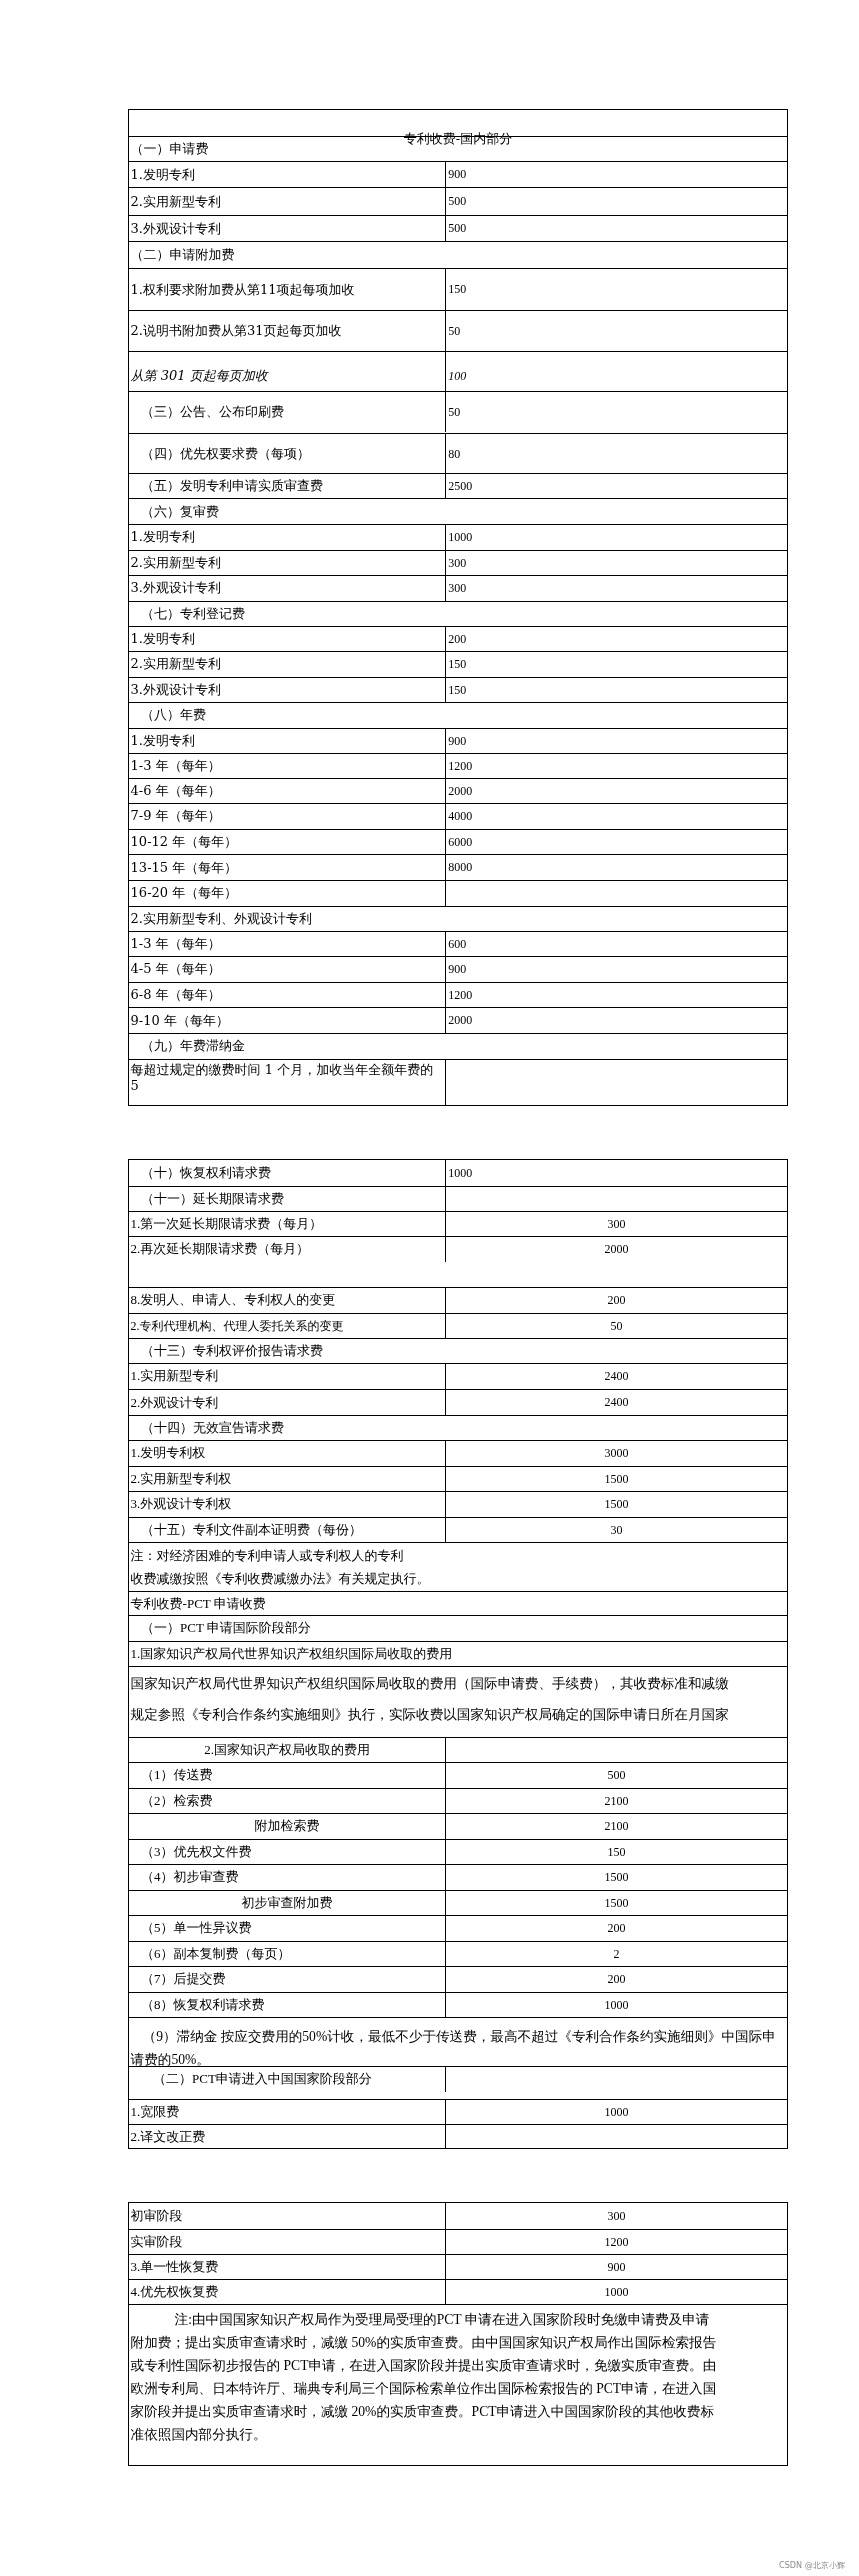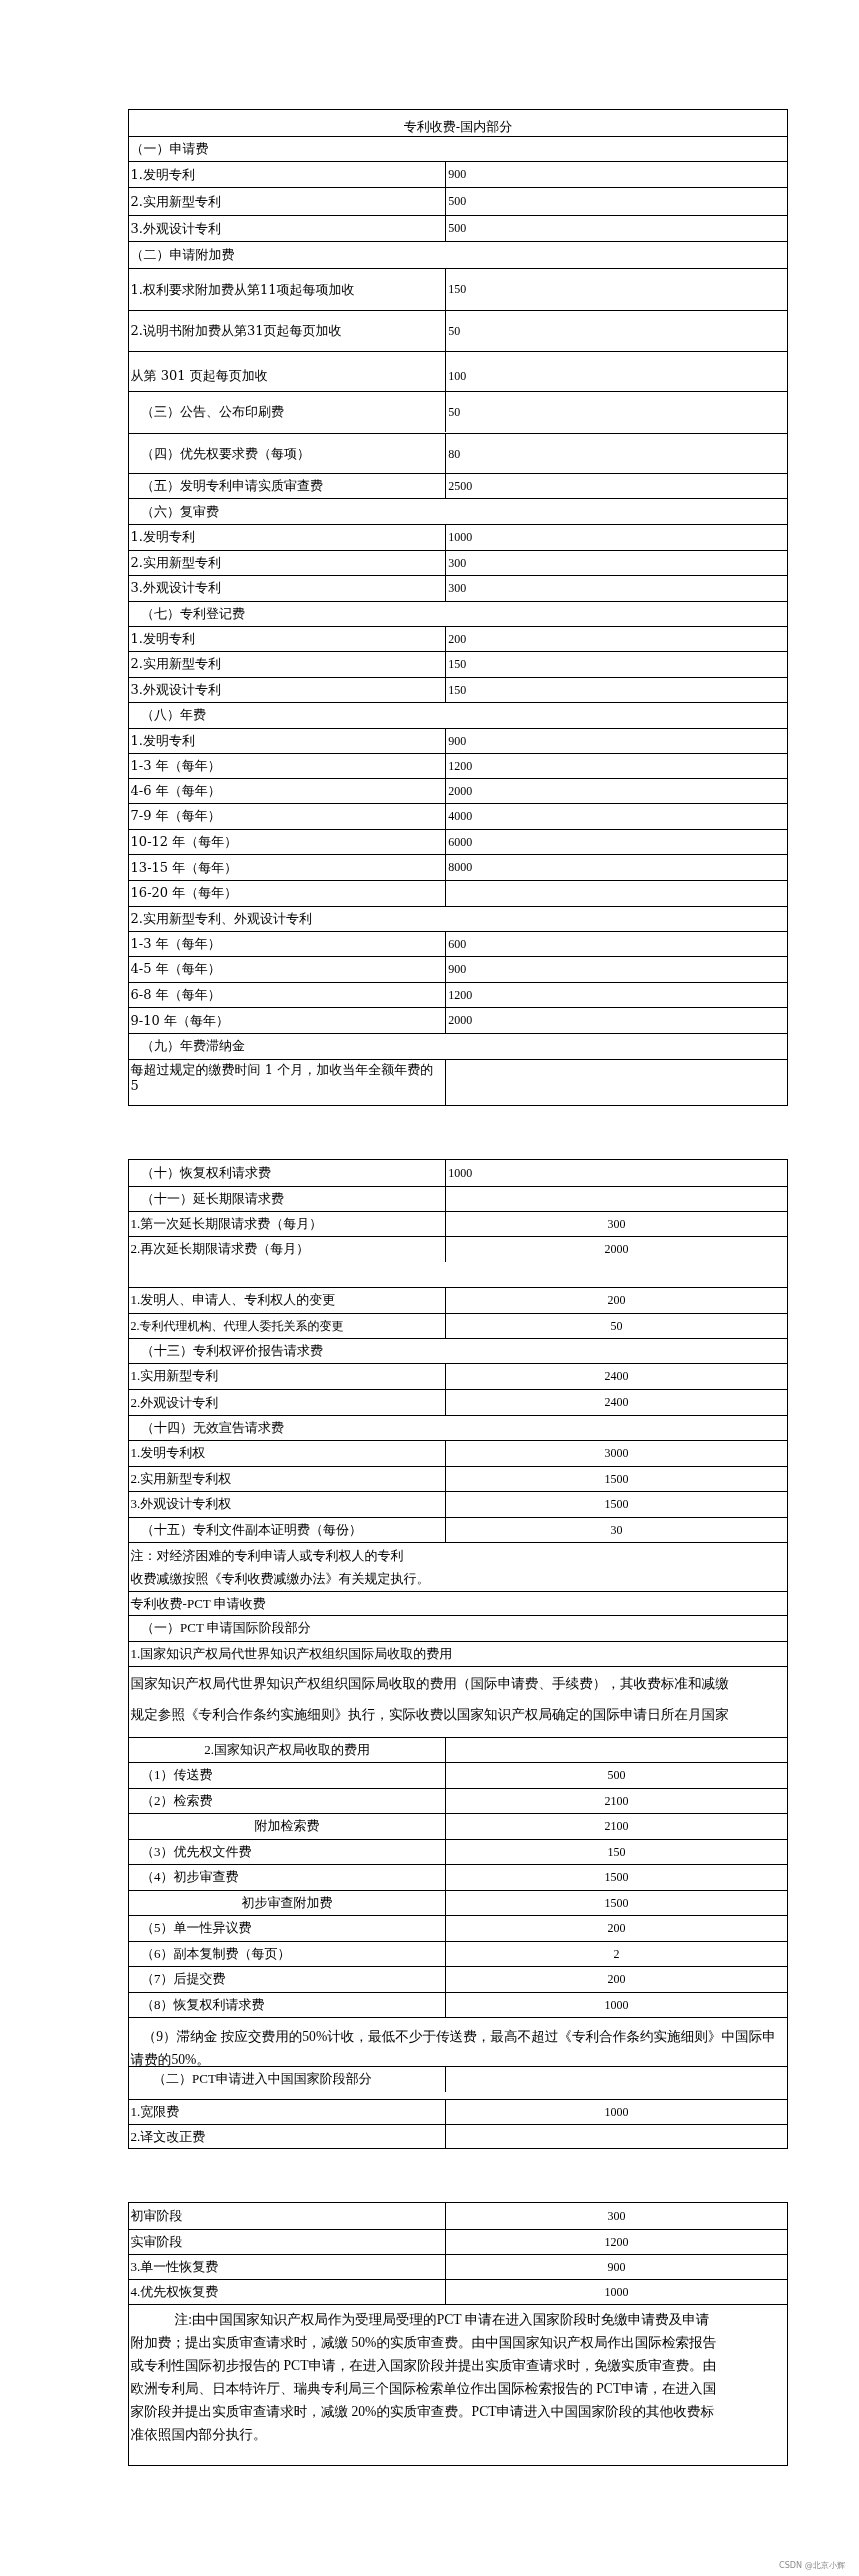--- a/index.html
+++ b/index.html
@@ -19,21 +19,21 @@
   .cond { font-family: "Liberation Serif", serif; font-size: 13px; transform-origin: left center; }
   .wrap { white-space: normal; align-items: flex-start; padding-top: 2.2px; }
   .note { white-space: normal; line-height: 23px; font-size: 13.6px; padding-right: 22px; display: block; padding-top: 3.3px; }
   .watermark { position: absolute; left: 779px; top: 2560px; font-family: "DejaVu Sans", sans-serif;
                font-size: 8.1px; color: #8c8c8c; }
 </style>
 </head>
 <body>
 
 <div class="tbl" style="top:109px; height:997px;">
-  <div class="row first" style="top:4px; height:25.5px;">
+  <div class="row first" style="top:16px; height:25.5px;">
     <div class="cell c-full center">专利收费-国内部分</div>
   </div>
 
   <div class="row" style="top:25.5px; height:25.5px;">
     <div class="cell c-full">（一）申请费</div>
   </div>
   <div class="row" style="top:51px; height:26px;">
     <div class="cell c-left">1.发明专利</div>
     <div class="cell c-right num">900</div>
   </div>
@@ -49,21 +49,21 @@
     <div class="cell c-full">（二）申请附加费</div>
   </div>
   <div class="row" style="top:158px; height:42px;">
     <div class="cell c-left">1.权利要求附加费从第11项起每项加收</div>
     <div class="cell c-right num">150</div>
   </div>
   <div class="row" style="top:200px; height:41px;">
     <div class="cell c-left">2.说明书附加费从第31页起每页加收</div>
     <div class="cell c-right num">50</div>
   </div>
-  <div class="row" style="top:241px; height:49px;">
+  <div class="row" style="top:241px; height:49px;font-style:italic;">
     <div class="cell c-left">从第 301 页起每页加收</div>
     <div class="cell c-right num">100</div>
   </div>
   <div class="row" style="top:281px; height:41px;">
     <div class="cell c-left indent">（三）公告、公布印刷费</div>
     <div class="cell c-right num">50</div>
   </div>
   <div class="row" style="top:323px; height:41px;">
     <div class="cell c-left indent">（四）优先权要求费（每项）</div>
     <div class="cell c-right num">80</div>
@@ -172,21 +172,21 @@
   </div>
   <div class="row" style="top:51px; height:25.5px;">
     <div class="cell c-left cond">1.第一次延长期限请求费（每月）</div>
     <div class="cell c-right num center">300</div>
   </div>
   <div class="row" style="top:76px; height:25.5px;">
     <div class="cell c-left cond">2.再次延长期限请求费（每月）</div>
     <div class="cell c-right num center">2000</div>
   </div>
   <div class="row" style="top:127px; height:25.5px;">
-    <div class="cell c-left cond">1.发明人、申请人、专利权人的变更</div>
+    <div class="cell c-left cond">8.发明人、申请人、专利权人的变更</div>
     <div class="cell c-right num center">200</div>
   </div>
   <div class="row" style="top:153px; height:25.5px;">
     <div class="cell c-left cond" style="font-size:12px;">2.专利代理机构、代理人委托关系的变更</div>
     <div class="cell c-right num center">50</div>
   </div>
   <div class="row" style="top:178px; height:25px;">
     <div class="cell c-full cond indent">（十三）专利权评价报告请求费</div>
   </div>
   <div class="row" style="top:203px; height:25.5px;">

